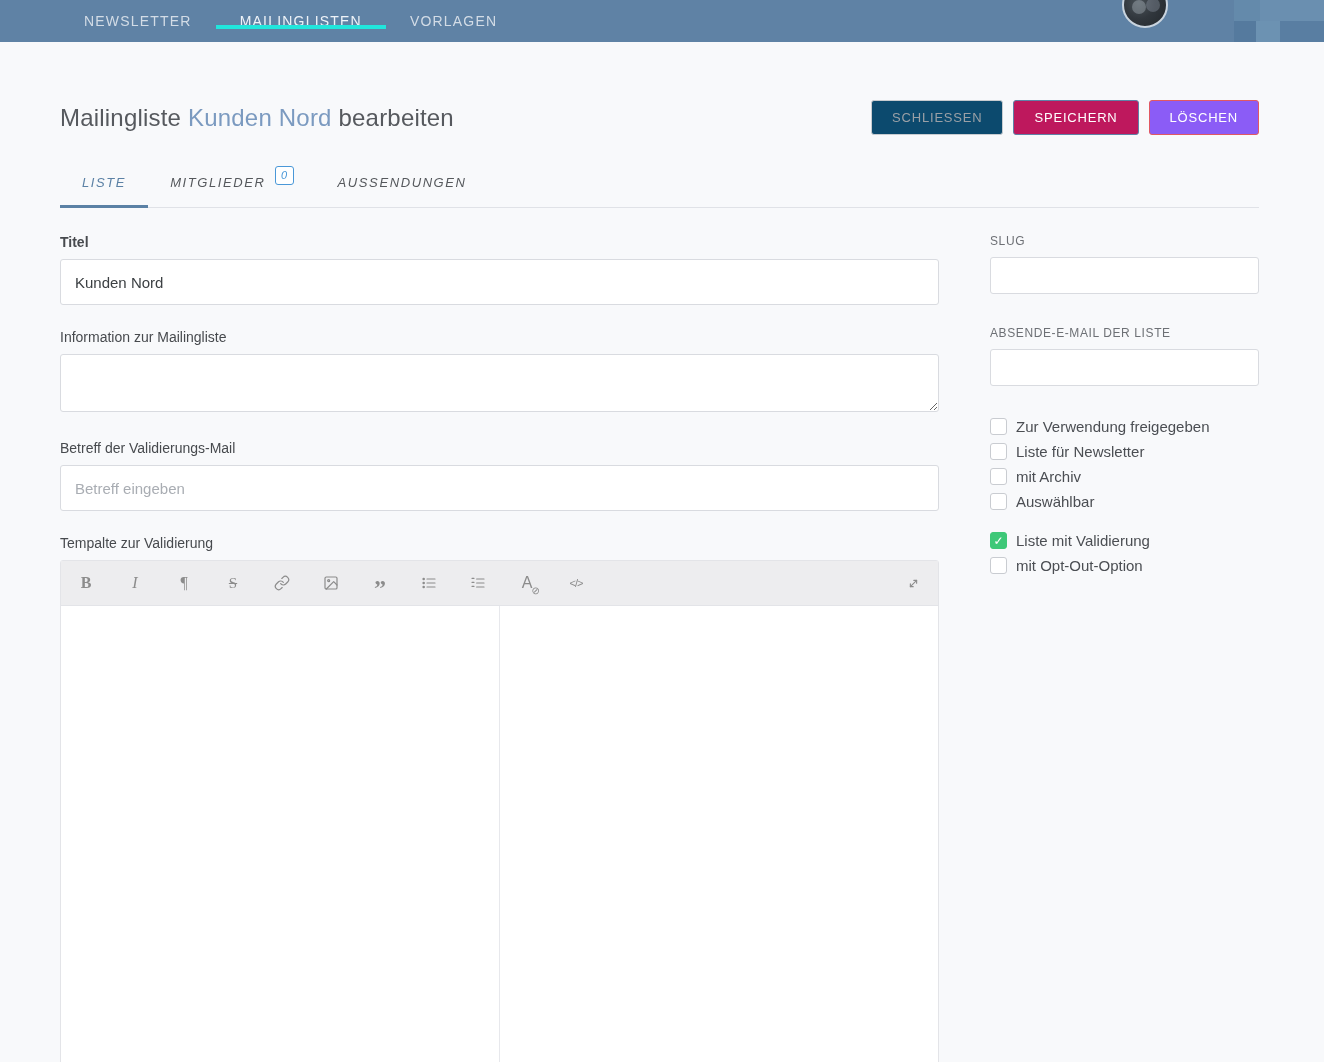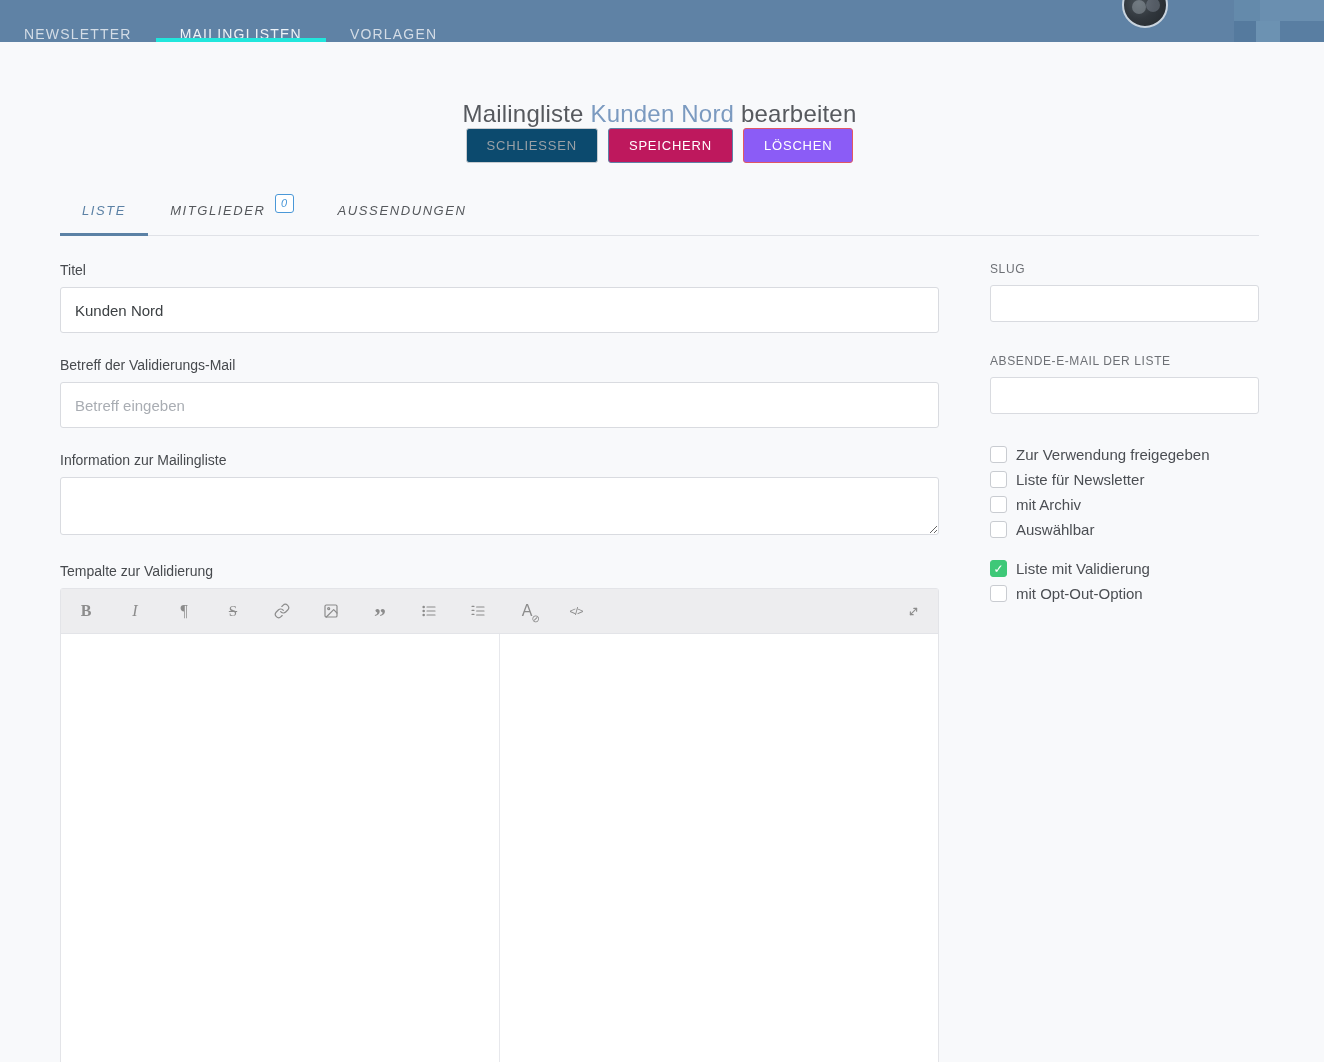--- a/index.html
+++ b/index.html
@@ -9,21 +9,22 @@
     background:#f8f9fb;
     color:#46494e;
   }
 
   
   .topnav {
     position:relative;
     height:42px;
     background:#5f82a5;
     display:flex;
-    align-items:flex-end;
+    align-items:center;
+    padding-left:60px;
   }
   .nav-item {
     position:relative;
     display:flex;
     align-items:center;
     padding:0 24px;
     font-size:14px;
     letter-spacing:1.2px;
     color:#d3dce6;
     cursor:pointer;
@@ -63,21 +64,20 @@
   .mosaic .m5 { right:64px; top:0; width:26px; height:21px; background:#648aab; }
 
   
   .main { padding:0 65px 0 60px; }
 
   .header-row {
     margin-top:58px;
     display:flex;
     align-items:center;
     justify-content:space-between;
-    flex-direction:column;
   }
   .page-title { font-size:24px; font-weight:400; color:#56595e; letter-spacing:0.2px; }
   .page-title .hl { color:#7b9ac0; }
   .btn-row { display:flex; gap:10px; }
   .btn {
     height:35px;
     padding:0 20px;
     border-radius:3px;
     font-size:13px;
     letter-spacing:0.8px;
@@ -128,21 +128,21 @@
     background:#fff;
     transform:translateY(-9px);
   }
 
   
   .content { display:flex; margin-top:26px; }
   .col-left { width:879px; }
   .col-right { width:269px; margin-left:51px; }
 
   .field-label { font-size:14px; color:#474a4e; margin-bottom:9px; }
-  .field-label.bold { font-weight:400; }
+  .field-label.bold { font-weight:700; }
   .text-input {
     width:100%;
     height:46px;
     border:1px solid #d9dbe0;
     border-radius:3px;
     background:#fff;
     padding:0 14px;
     font-size:15px;
     color:#3c4043;
     font-family:inherit;
@@ -289,27 +289,27 @@
   <div class="content">
 
     <div class="col-left">
 
       <div class="field">
         <div class="field-label bold">Titel</div>
         <input class="text-input" type="text" value="Kunden Nord" style="">
       </div>
 
       <div class="field">
+        <div class="field-label">Information zur Mailingliste</div>
+        <textarea class="text-area" style=""></textarea>
+      </div>
+
+      <div class="field">
         <div class="field-label">Betreff der Validierungs-Mail</div>
         <input class="text-input" type="text" placeholder="Betreff eingeben" style="">
-      </div>
-
-      <div class="field">
-        <div class="field-label">Information zur Mailingliste</div>
-        <textarea class="text-area" style=""></textarea>
       </div>
 
       <div class="field">
         <div class="field-label">Tempalte zur Validierung</div>
         <div class="editor">
           <div class="editor-toolbar">
             <button class="tb">
                 <span class="serif b">B</span>
               </button>
             <button class="tb">

